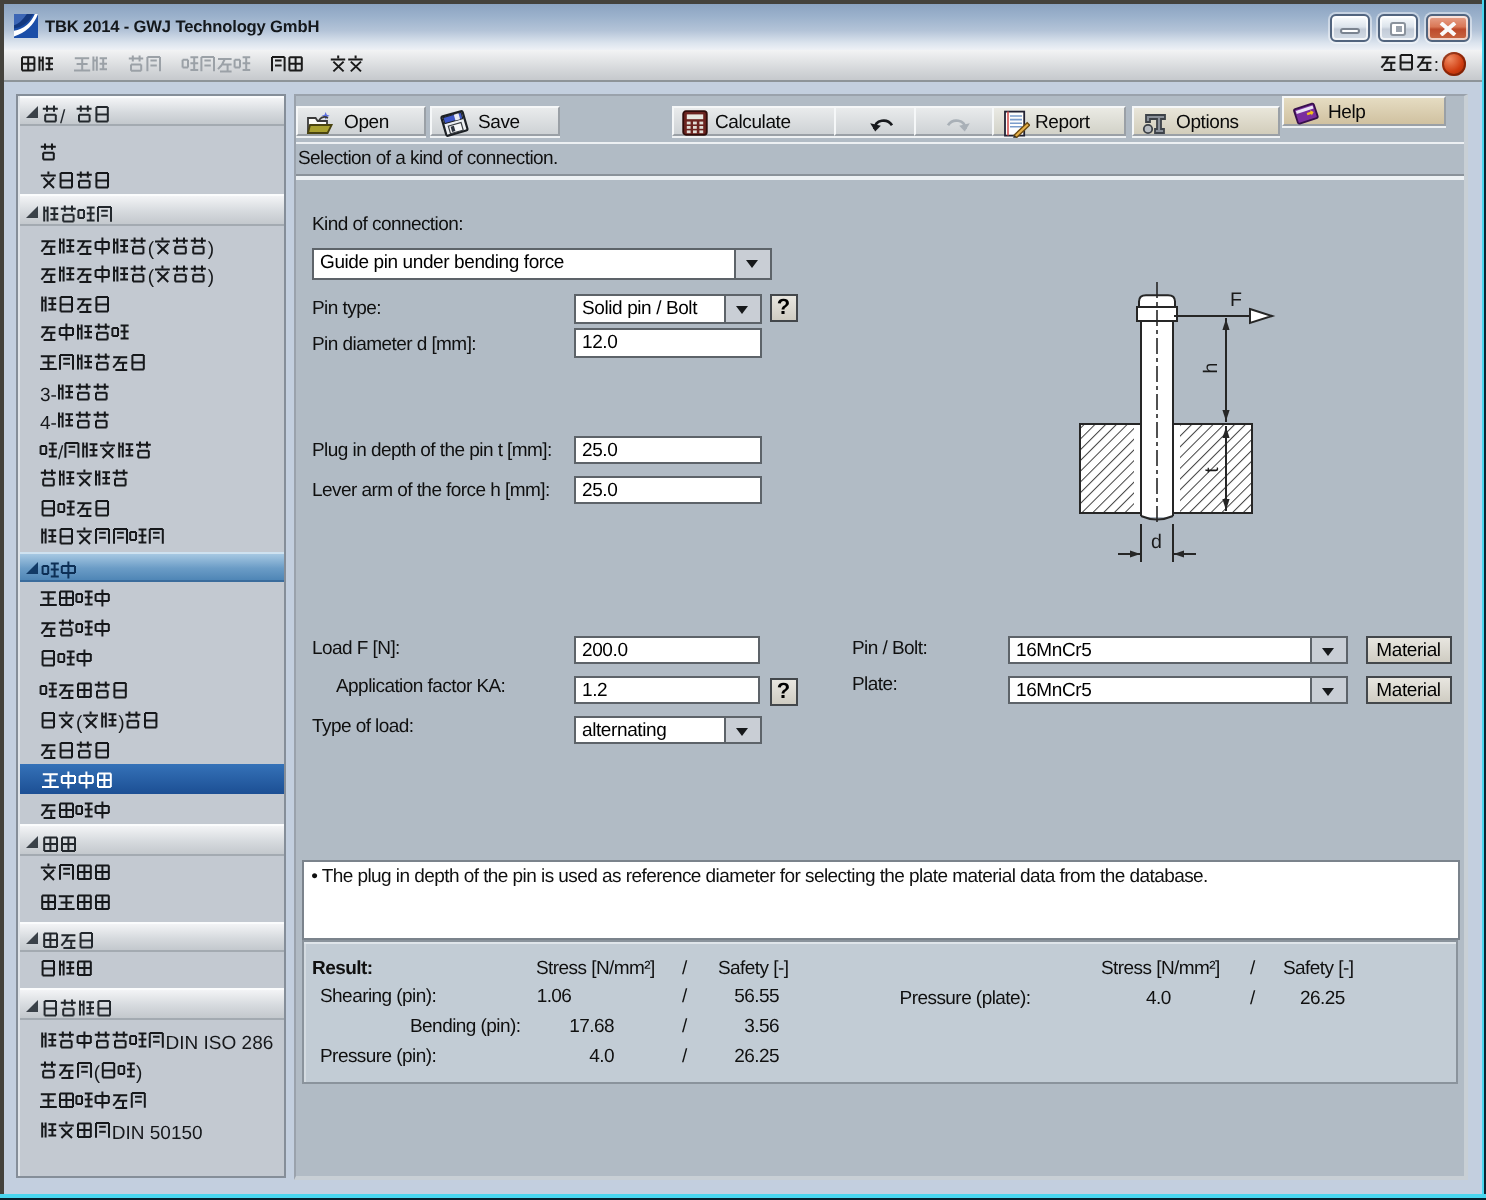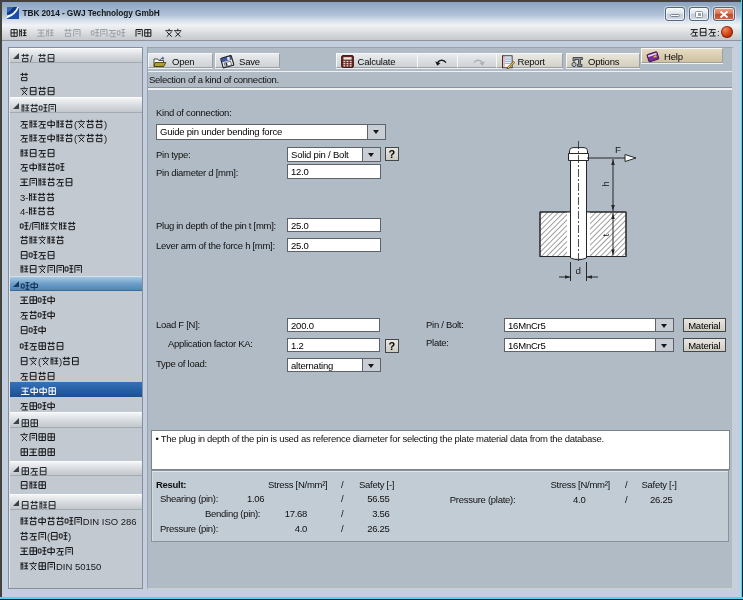--- a/index.html
+++ b/index.html
@@ -470,21 +470,21 @@
 <div class="lbl" style="left:155.6px;top:432.5px;">• The plug in depth of the pin is used as reference diameter for selecting the plate material data from the database.</div>
 <div class="abs" style="left:151px;top:470px;width:578px;height:72px;background:#c2ccd5;border:1px solid #8a939c;box-shadow:inset 0 1px 0 #dfe5ea,inset 1px 0 0 #d4dbe1;box-sizing:border-box;"></div>
 <div class="lbl" style="left:156.0px;top:479.3px;font-weight:bold;">Result:</div>
 <div class="lbl" style="left:268.0px;top:479.2px;">Stress [N/mm²]</div>
 <div class="lbl" style="left:341.0px;top:479.2px;">/</div>
 <div class="lbl" style="left:359.0px;top:479.2px;">Safety [-]</div>
 <div class="lbl" style="left:550.5px;top:479.2px;">Stress [N/mm²]</div>
 <div class="lbl" style="left:625.0px;top:479.2px;">/</div>
 <div class="lbl" style="left:641.5px;top:479.2px;">Safety [-]</div>
 <div class="lbl" style="left:160.0px;top:493.1px;">Shearing (pin):</div>
-<div class="lbl" style="left:247.0px;top:493.1px;width:60px;text-align:left;">1.06</div>
+<div class="lbl" style="left:247.0px;top:493.1px;width:60px;text-align:center;">1.06</div>
 <div class="lbl" style="left:341.0px;top:493.1px;">/</div>
 <div class="lbl" style="left:329.5px;top:493.1px;width:60px;text-align:right;">56.55</div>
 <div class="lbl" style="left:160.0px;top:507.6px;padding-left:45px;">Bending (pin):</div>
 <div class="lbl" style="left:247.0px;top:507.6px;width:60px;text-align:right;">17.68</div>
 <div class="lbl" style="left:341.0px;top:507.6px;">/</div>
 <div class="lbl" style="left:329.5px;top:507.6px;width:60px;text-align:right;">3.56</div>
 <div class="lbl" style="left:160.0px;top:522.5px;">Pressure (pin):</div>
 <div class="lbl" style="left:247.0px;top:522.5px;width:60px;text-align:right;">4.0</div>
 <div class="lbl" style="left:341.0px;top:522.5px;">/</div>
 <div class="lbl" style="left:329.5px;top:522.5px;width:60px;text-align:right;">26.25</div>

